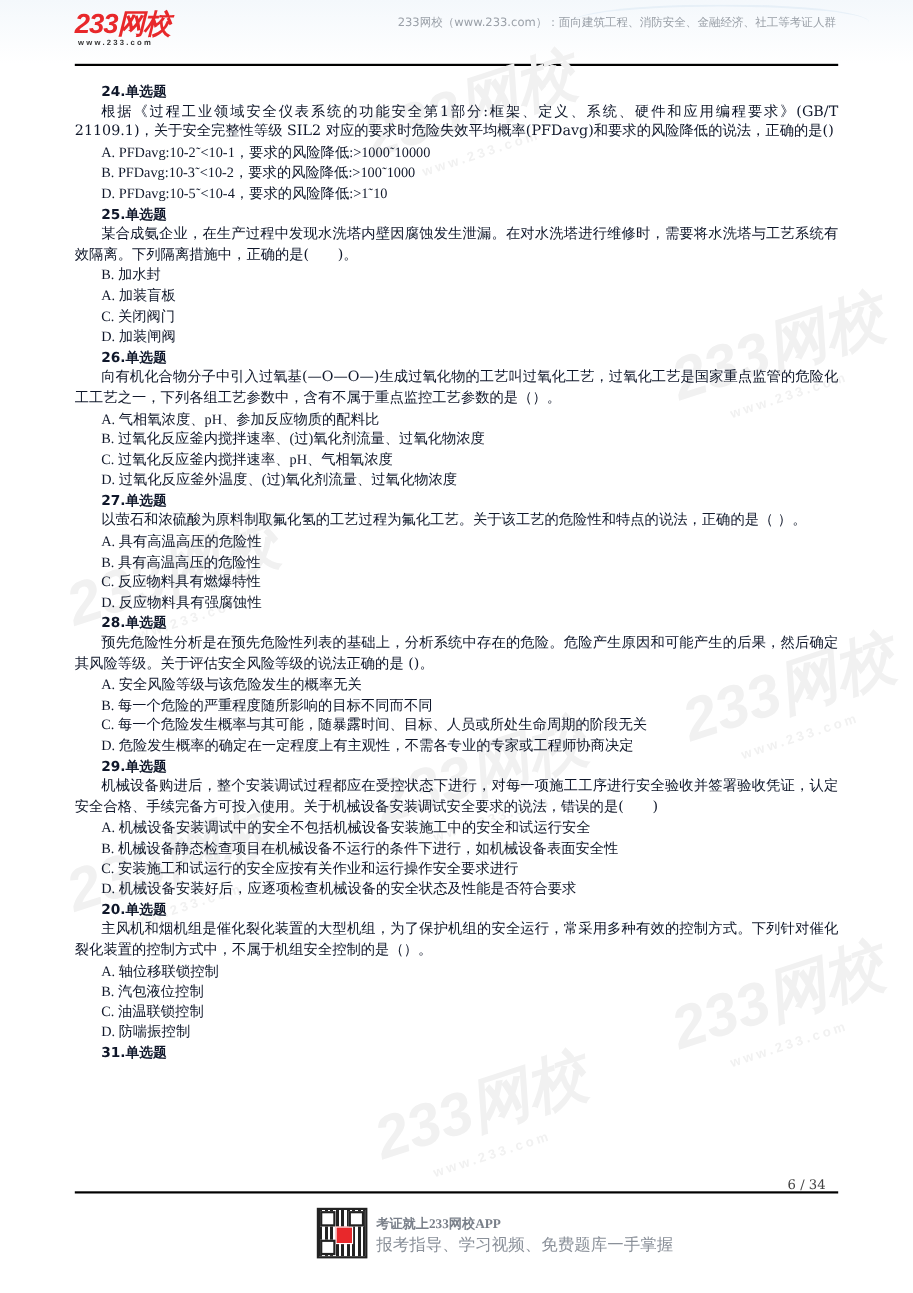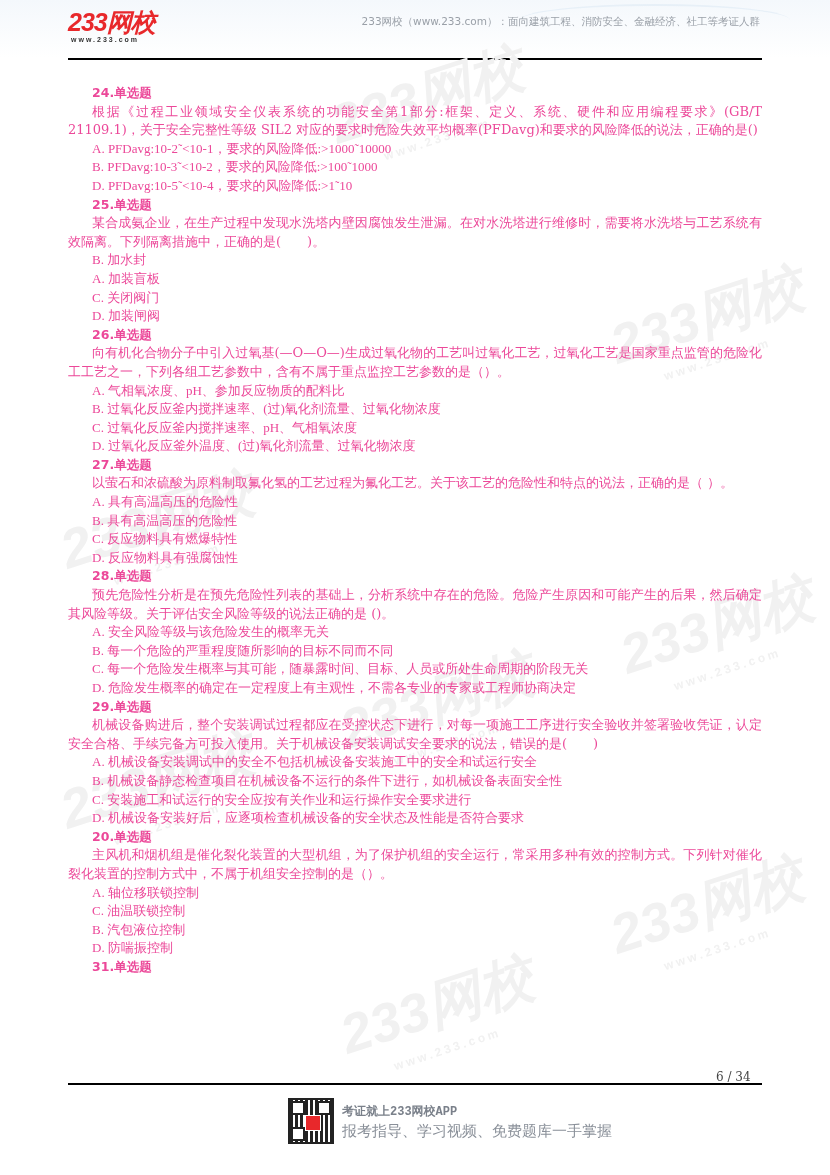--- a/index.html
+++ b/index.html
@@ -10,38 +10,38 @@
   .header-swoosh { position:absolute; left:520px; top:4px; width:270px; height:30px;
        border-radius:50%; border-top:2px solid #e4eef7; opacity:.8; }
   .logo { position:absolute; left:68px; top:9px; }
   .logo-main { font-family:"Liberation Sans", sans-serif; font-weight:bold; font-style:italic;
        font-size:25px; color:#e8282b; letter-spacing:-1px; line-height:26px; }
   .logo-sub { font-family:"Liberation Sans", sans-serif; font-weight:bold; font-size:7px;
        color:#333; letter-spacing:2px; margin-left:3px; line-height:9px; }
   .header-text { position:absolute; right:70px; top:12px; text-align:left;
        font-size:10.5px; color:#9aa0a8; line-height:19px; white-space:nowrap; }
   .rule { position:absolute; left:68px; width:694px; height:2px; background:#000; }
-  .content { position:absolute; left:68px; top:84px; width:694px;
-       font-family:"DejaVu Serif", serif; font-size:13px; line-height:18.6px; color:#ec4899; }
+  .content { position:absolute; left:68px; top:74px; width:694px;
+       font-family:"DejaVu Serif", serif; font-size:13px; line-height:18.6px; color:#0f172a; }
   .q-title { padding-left:24px; font-family:"DejaVu Sans", sans-serif; font-weight:bold; font-size:12.5px; }
   .q-stem { text-indent:24px; text-align:justify; }
   .q-opt { padding-left:24px;font-family:Liberation Serif, serif; }
   .watermark { position:absolute; font-family:"Liberation Sans", sans-serif; font-weight:bold;
        font-style:italic; color:#f1f1f1; font-size:54px; transform:rotate(-18deg); pointer-events:none; }
   .watermark small { display:block; font-size:12px; letter-spacing:3px; font-style:normal; color:#f1f1f1; margin-left:40px; }
   .footer { position:absolute; left:288px; top:1098px; display:flex; align-items:center; }
   .qr { width:46px; height:46px; position:relative; background:
         repeating-linear-gradient(90deg,#222 0 3px,#fff 3px 5px),
         #fff; border:2px solid #222; box-sizing:border-box; }
   .qr::before, .qr::after { content:""; position:absolute; width:10px; height:10px; border:2px solid #222; background:#fff; }
   .qr::before { left:1px; top:1px; } .qr::after { right:1px; top:1px; }
   .qr-badge { position:absolute; left:15px; top:15px; width:14px; height:14px; background:#e8282b; border:1px solid #fff; }
   .qr-corner { position:absolute; left:1px; bottom:1px; width:10px; height:10px; border:2px solid #222; background:#fff; }
   .footer-text { margin-left:8px; }
-  .footer-title { font-family:Liberation Mono, monospace; font-weight:bold; font-size:12px; color:#7a808a; line-height:20px; }
+  .footer-title { font-family:Liberation Serif, serif; font-weight:bold; font-size:12px; color:#7a808a; line-height:20px; }
   .footer-sub { font-family:"DejaVu Sans", sans-serif; font-size:15px; color:#8a9099; line-height:18px; }
   .page-num { position:absolute; left:716px; top:1070px; font-family:"DejaVu Serif", serif; font-size:12px; color:#444; white-space:pre; }
 </style>
 </head>
 <body>
 
 <div class="header-bg"></div>
 <div class="header-swoosh"></div>
 
 <div class="logo">
@@ -116,22 +116,22 @@
     <div class="q-opt">A.  机械设备安装调试中的安全不包括机械设备安装施工中的安全和试运行安全</div>
     <div class="q-opt">B.  机械设备静态检查项目在机械设备不运行的条件下进行，如机械设备表面安全性</div>
     <div class="q-opt">C.  安装施工和试运行的安全应按有关作业和运行操作安全要求进行</div>
     <div class="q-opt">D.  机械设备安装好后，应逐项检查机械设备的安全状态及性能是否符合要求</div>
   </div>
 
   <div>
     <div class="q-title">20.单选题</div>
     <div class="q-stem">主风机和烟机组是催化裂化装置的大型机组，为了保护机组的安全运行，常采用多种有效的控制方式。下列针对催化裂化装置的控制方式中，不属于机组安全控制的是（）。</div>
     <div class="q-opt">A.  轴位移联锁控制</div>
+    <div class="q-opt">B.  汽包液位控制</div>
     <div class="q-opt">C.  油温联锁控制</div>
-    <div class="q-opt">B.  汽包液位控制</div>
     <div class="q-opt">D.  防喘振控制</div>
   </div>
 
   <div>
     <div class="q-title">31.单选题</div>
   </div>
 </div>
 
 <div class="rule" style="top:1083px;"></div>
 

